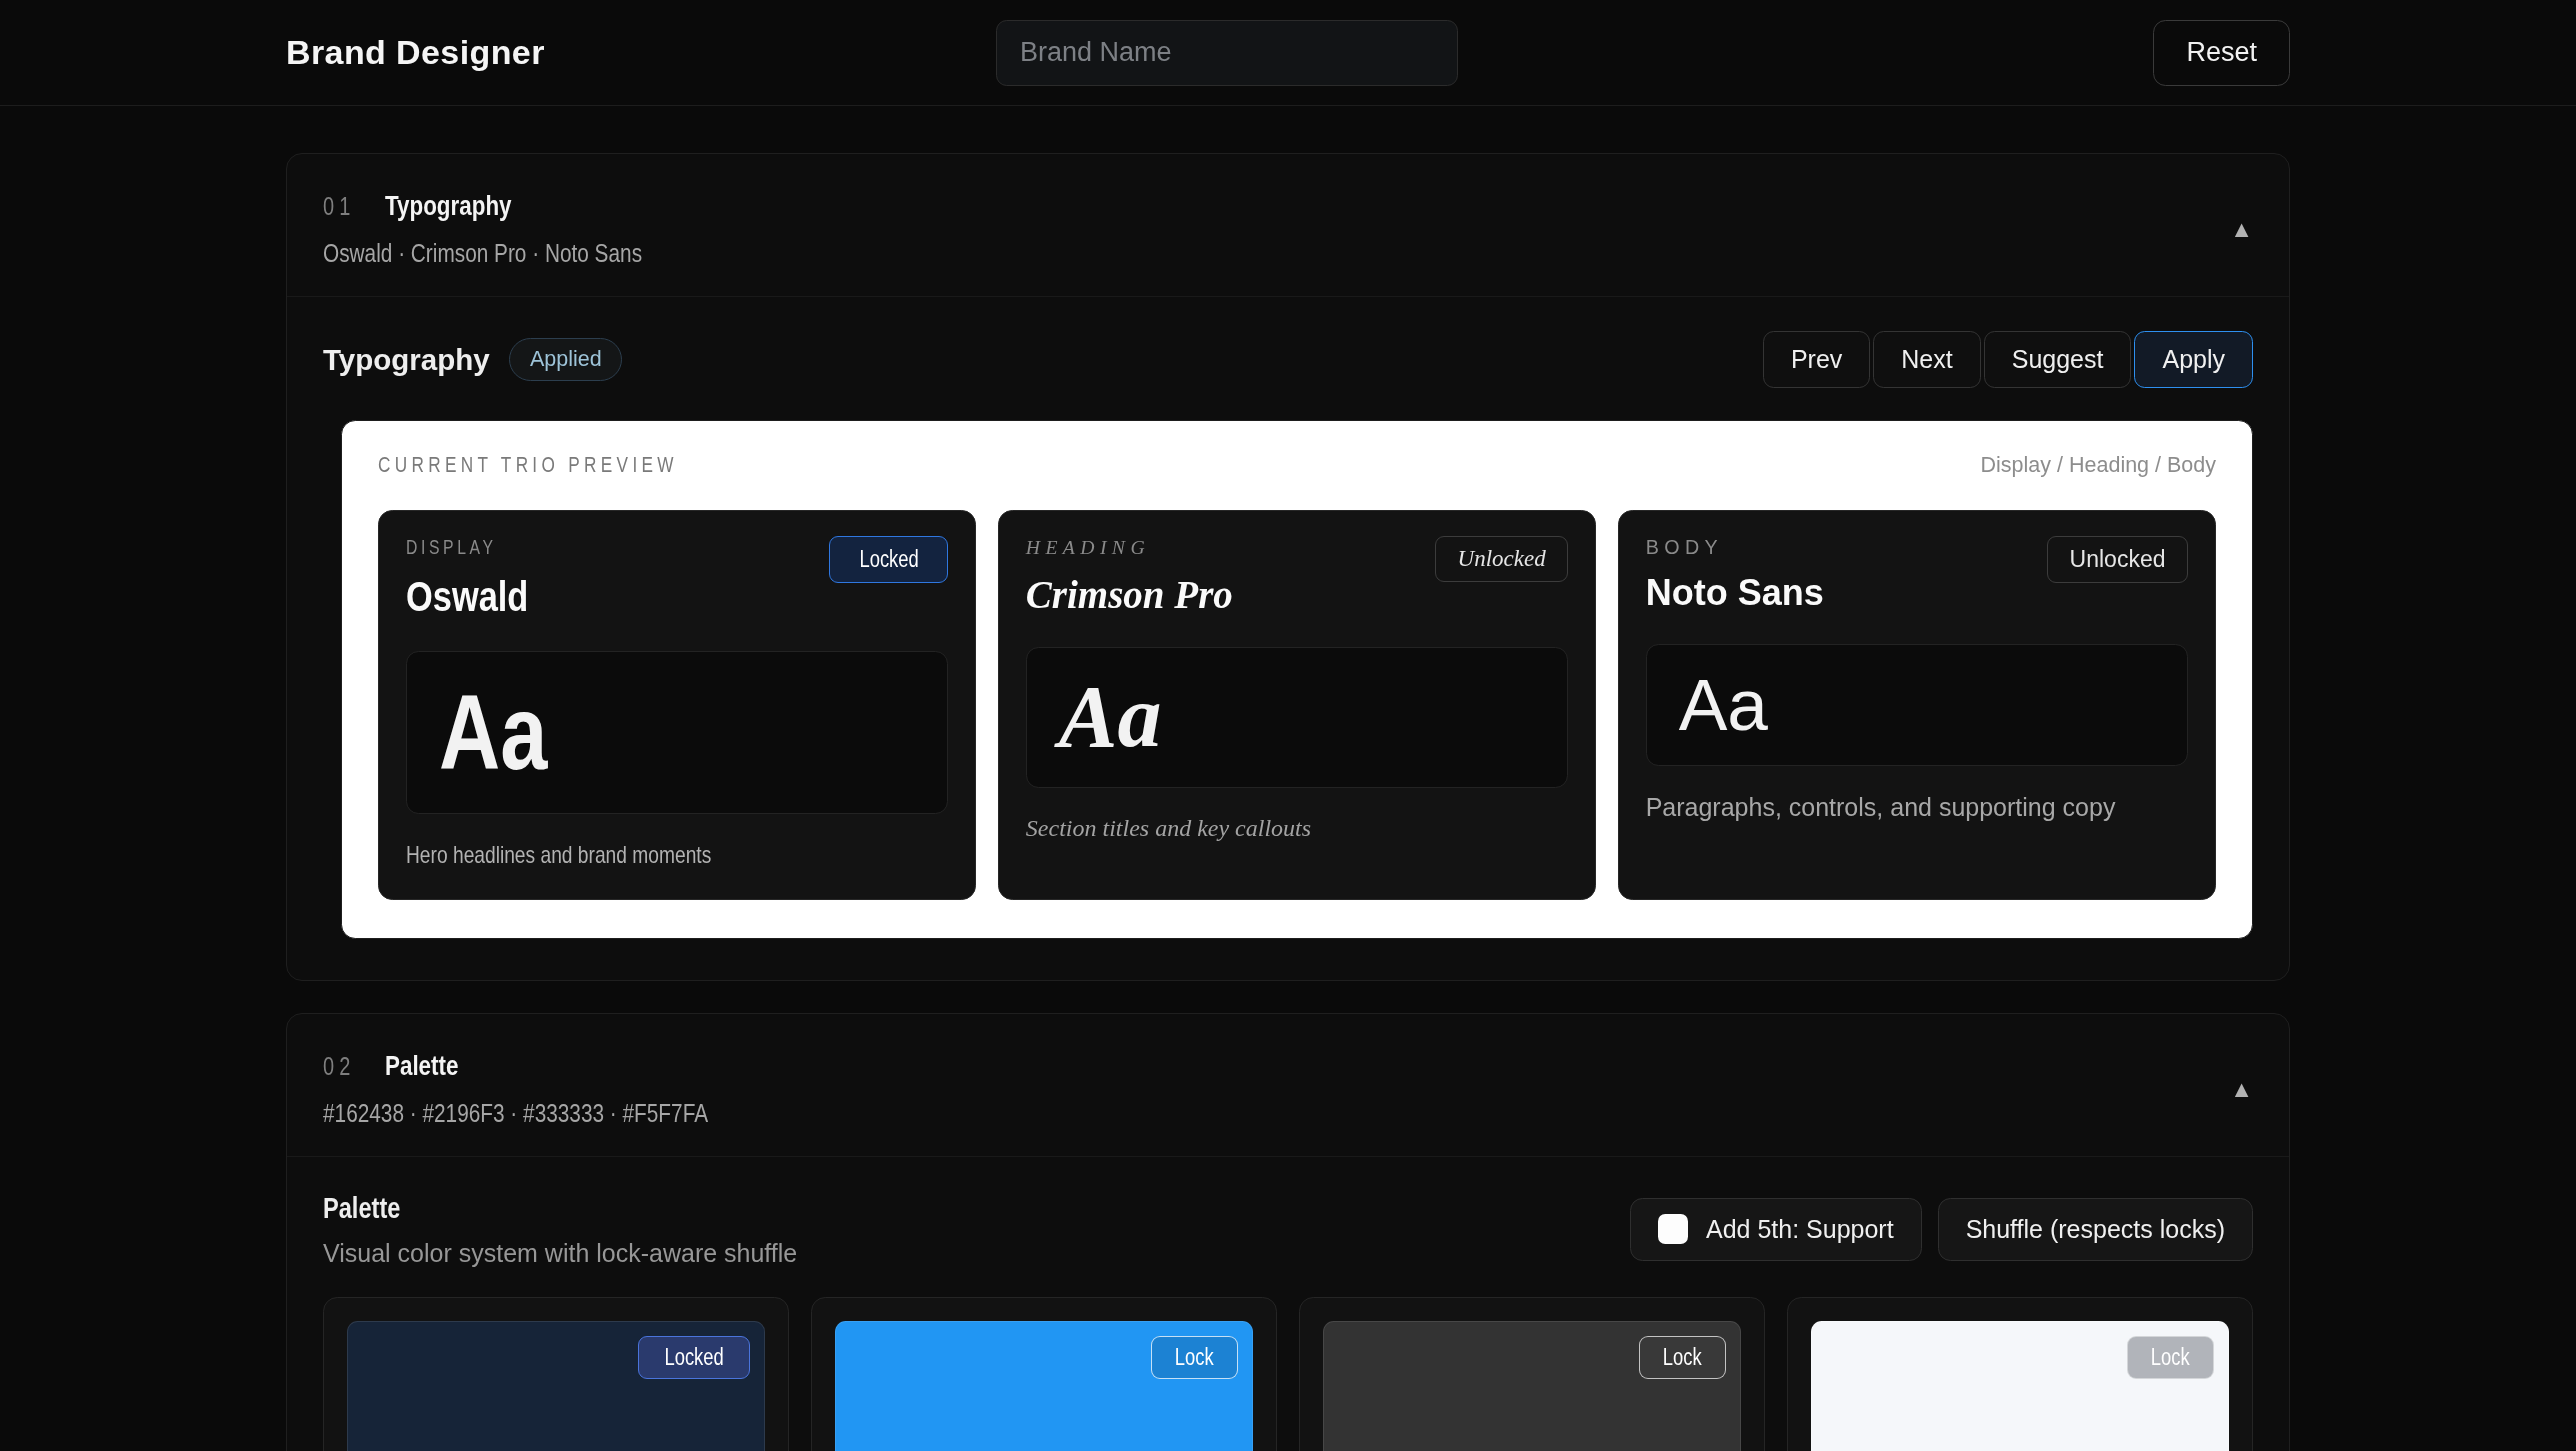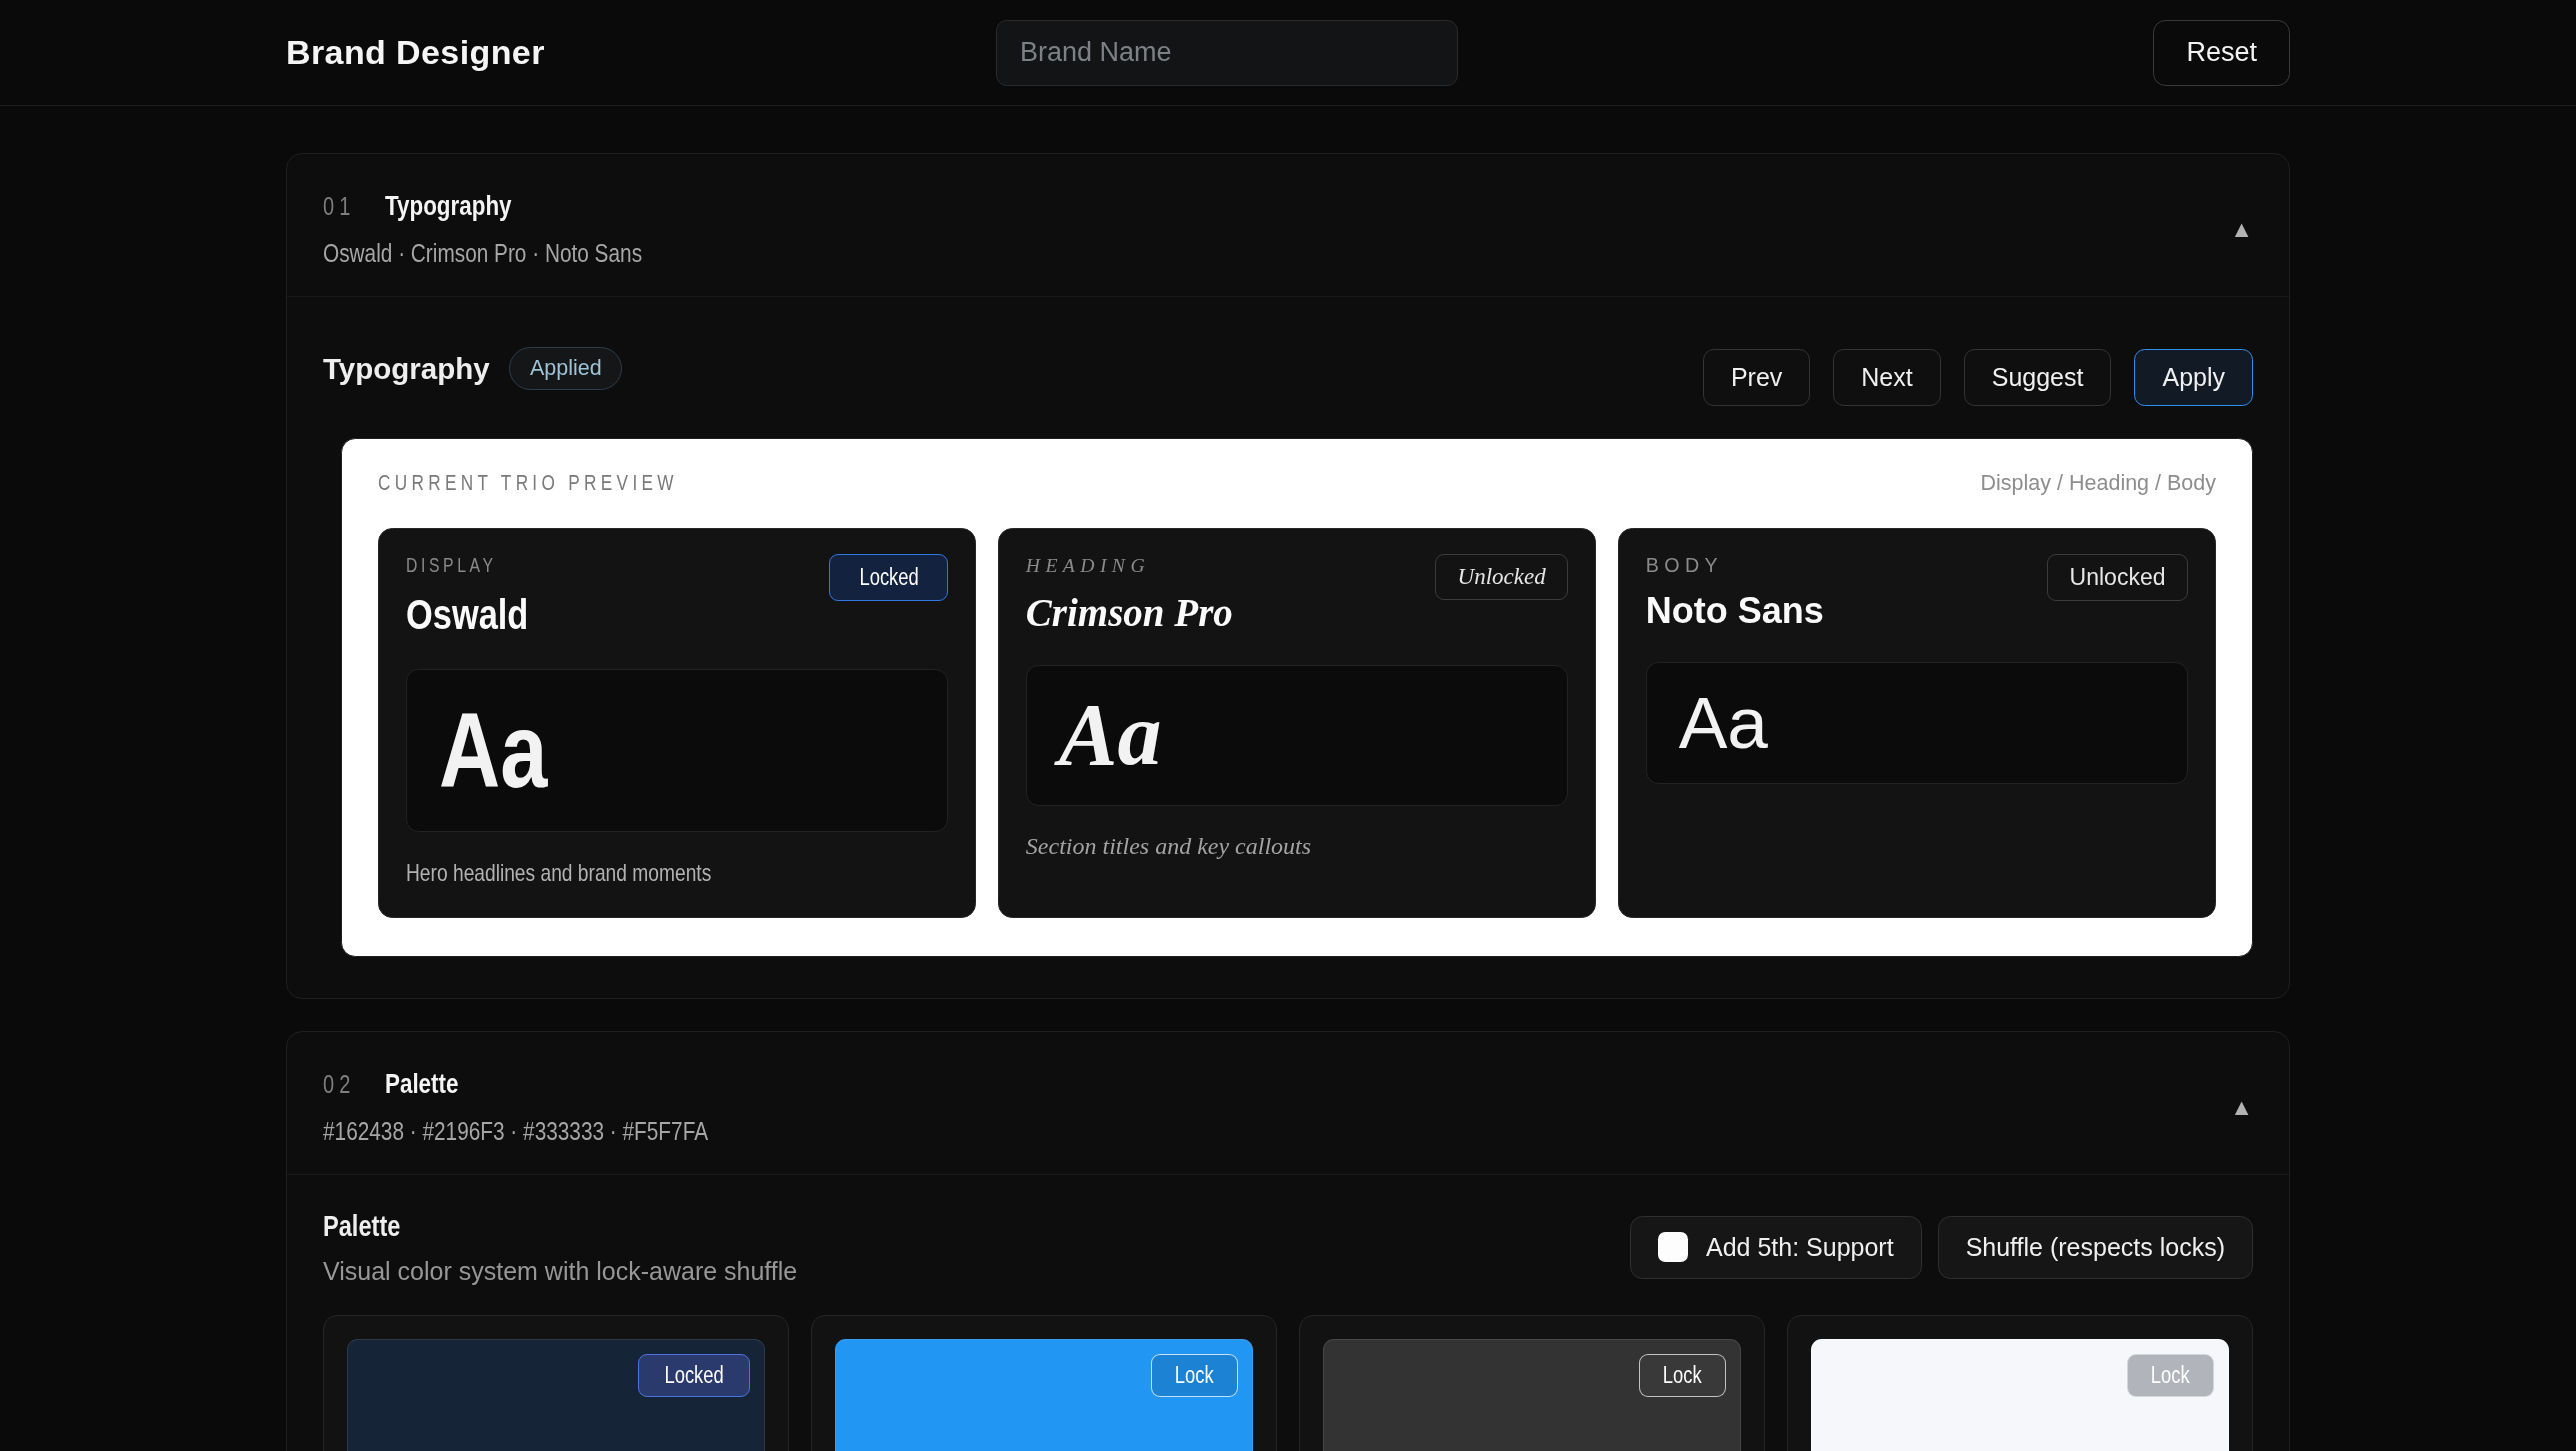--- a/index.html
+++ b/index.html
@@ -61,21 +61,21 @@
   
   .panel { padding:34px 36px 41px; }
   .panel-head { display:flex; justify-content:space-between; align-items:center; }
   .ph-left { display:flex; align-items:center; gap:19.7px; }
   .panel-title { font-size:29.5px; font-weight:600; color:#eeeeee; }
   .badge-applied {
     font-size:21.5px; color:#9dc3d8; border:0.9px solid #2c3e4e;
     background:rgba(157,195,216,.05);
     border-radius:894px; padding:8px 19.7px;
   }
-  .ph-actions { display:flex; gap:23px;margin-top:18px; }
+  .ph-actions { display:flex; gap:3px; }
   .btn-sm {
     height:57px; padding:0 27px; border-radius:10.7px; font-size:25px;
     color:#f0f0f0; background:#0f0f0f; border:0.9px solid #343434;
     display:inline-flex; align-items:center; cursor:pointer;
     font-family:"Liberation Sans", sans-serif;
   }
   .btn-apply { border:1.8px solid #2e90f0; background:#121a26; }
 
   .trio {
     margin-top:32px; background:#ffffff; border:0.9px solid #1e1e1e;
@@ -226,20 +226,21 @@
             <div class="tc-top">
               <div>
                 <div class="tc-role" style="letter-spacing:5.4px;">BODY</div>
                 <div class="tc-name body">Noto Sans</div>
               </div>
               <button class="chip chip-outline">Unlocked</button>
             </div>
             <div class="tc-preview body">
               <span class="sample body">Aa</span>
             </div>
+            <div class="tc-desc body">Paragraphs, controls, and supporting copy</div>
           </div>
 
         </div>
       </div>
     </div>
   </section>
 
   <section class="section-card">
     <div class="section-head">
       <div>

